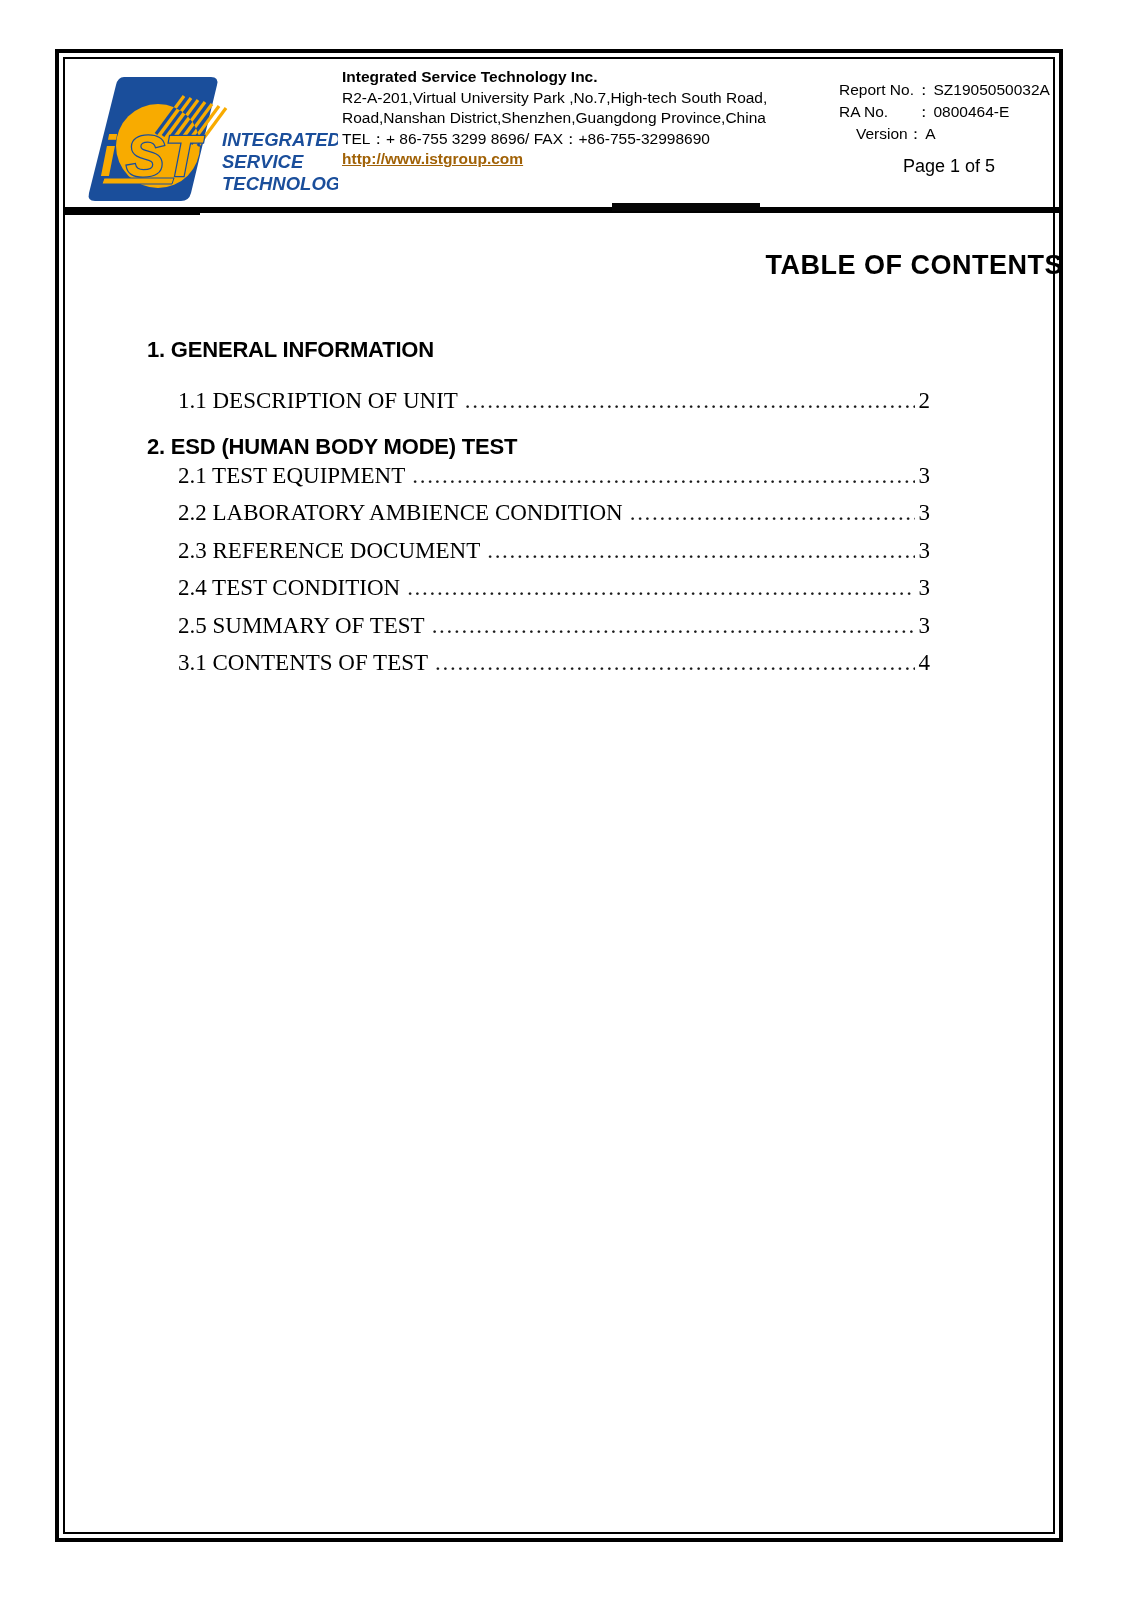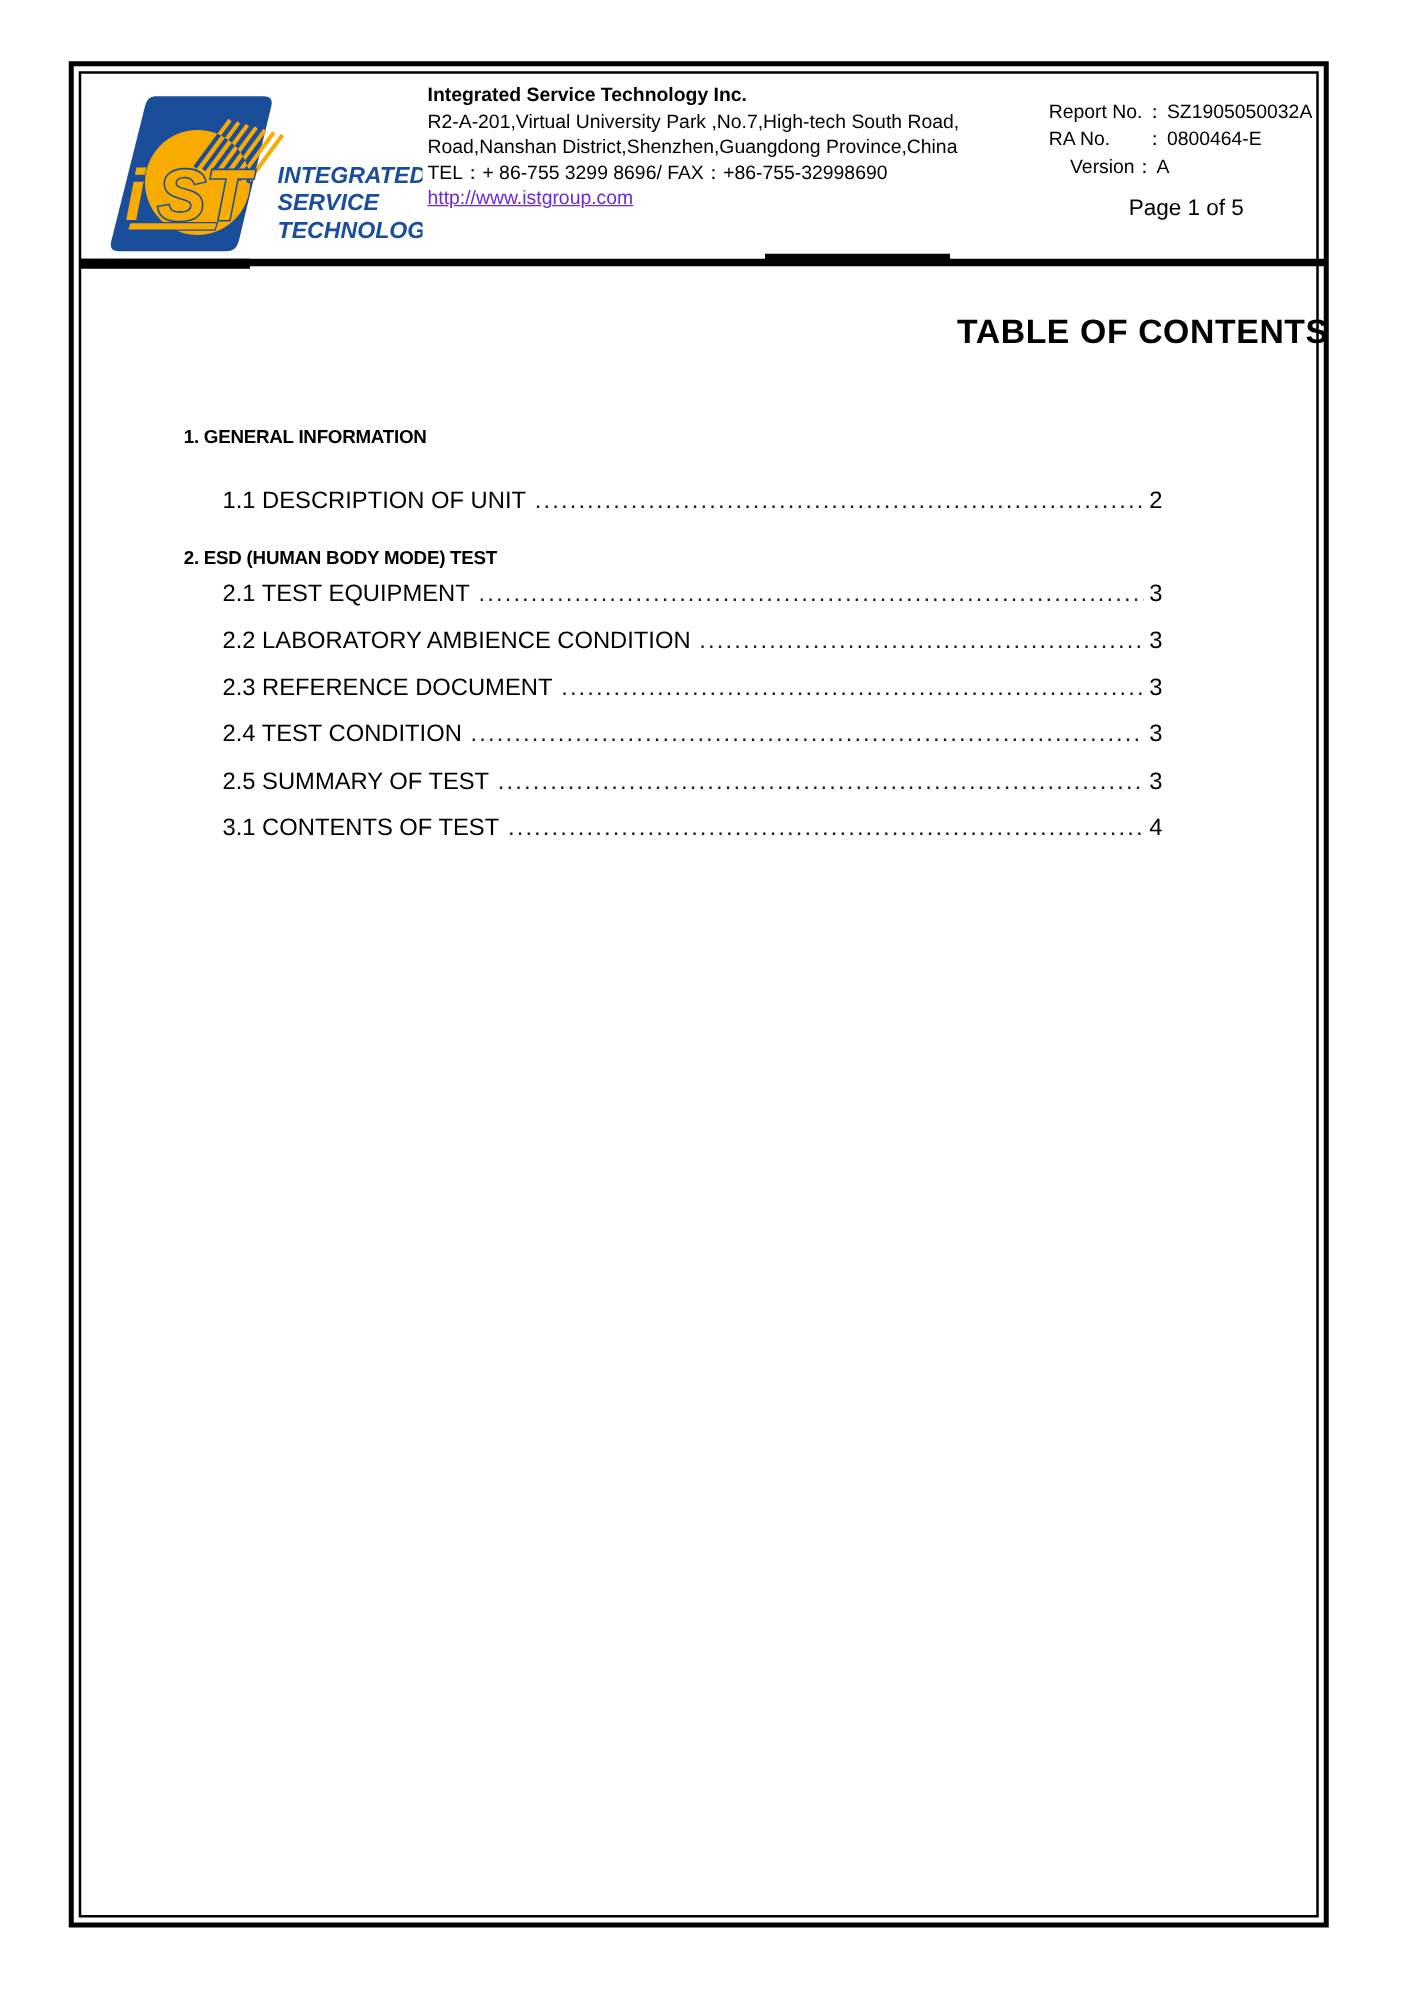--- a/index.html
+++ b/index.html
@@ -32,21 +32,21 @@
     font-size:18.5px; font-weight:bold; font-style:italic;
   }
   
   .company {
     position:absolute; left:342px; top:67px;
     font-size:15.5px; line-height:20.6px; white-space:nowrap;
   }
   .company-name { font-weight:bold; }
   .website {
     display:inline-block; margin-top:-2px;
-    color:#6d28d9; font-weight:normal; text-decoration:underline;
+    color:#a16207; font-weight:bold; text-decoration:underline;
     cursor:pointer;
   }
   
   .report-info {
     position:absolute; left:839px; top:79px;
     font-size:15.5px; line-height:21.8px; white-space:nowrap;
   }
   .ri-label { display:inline-block; width:77px; }
   .ri-colon { padding-right:2px; }
   .ri-version { margin-left:17px; }
@@ -56,25 +56,25 @@
   .sep-main { position:absolute; left:64px; top:207px; width:996px; height:6px; background:#000; }
   .sep-left { position:absolute; left:64px; top:207px; width:136px; height:8px; background:#000; }
   .sep-mid  { position:absolute; left:612px; top:203px; width:148px; height:8px; background:#050505; }
   
   .title {
     position:absolute; left:55px; top:250px; width:1008px;
     text-align:right; font-size:27px; font-weight:bold; letter-spacing:0.5px;
   }
   .toc { position:absolute; left:147px; top:337px; width:783px; }
   .toc-heading {
-    font-size:15px; font-weight:bold; line-height:26px; letter-spacing:-0.2px;
+    font-size:22px; font-weight:bold; line-height:26px; letter-spacing:-0.2px;
   }
   .toc-row {
     display:flex; padding-left:31px;
-    font-size:19px; line-height:27px;
+    font-size:23px; line-height:27px;font-family:Liberation Serif, serif;
   }
   .toc-label { white-space:nowrap; }
   .toc-dots {
     flex:1 1 auto; overflow:hidden; white-space:nowrap;
     margin:0 4px 0 7px; letter-spacing:1.7px; color:#1a1a1a;
   }
   .toc-dots::after {
     content:"....................................................................................................................................................................................";
   }
   .toc-page { white-space:nowrap; }

